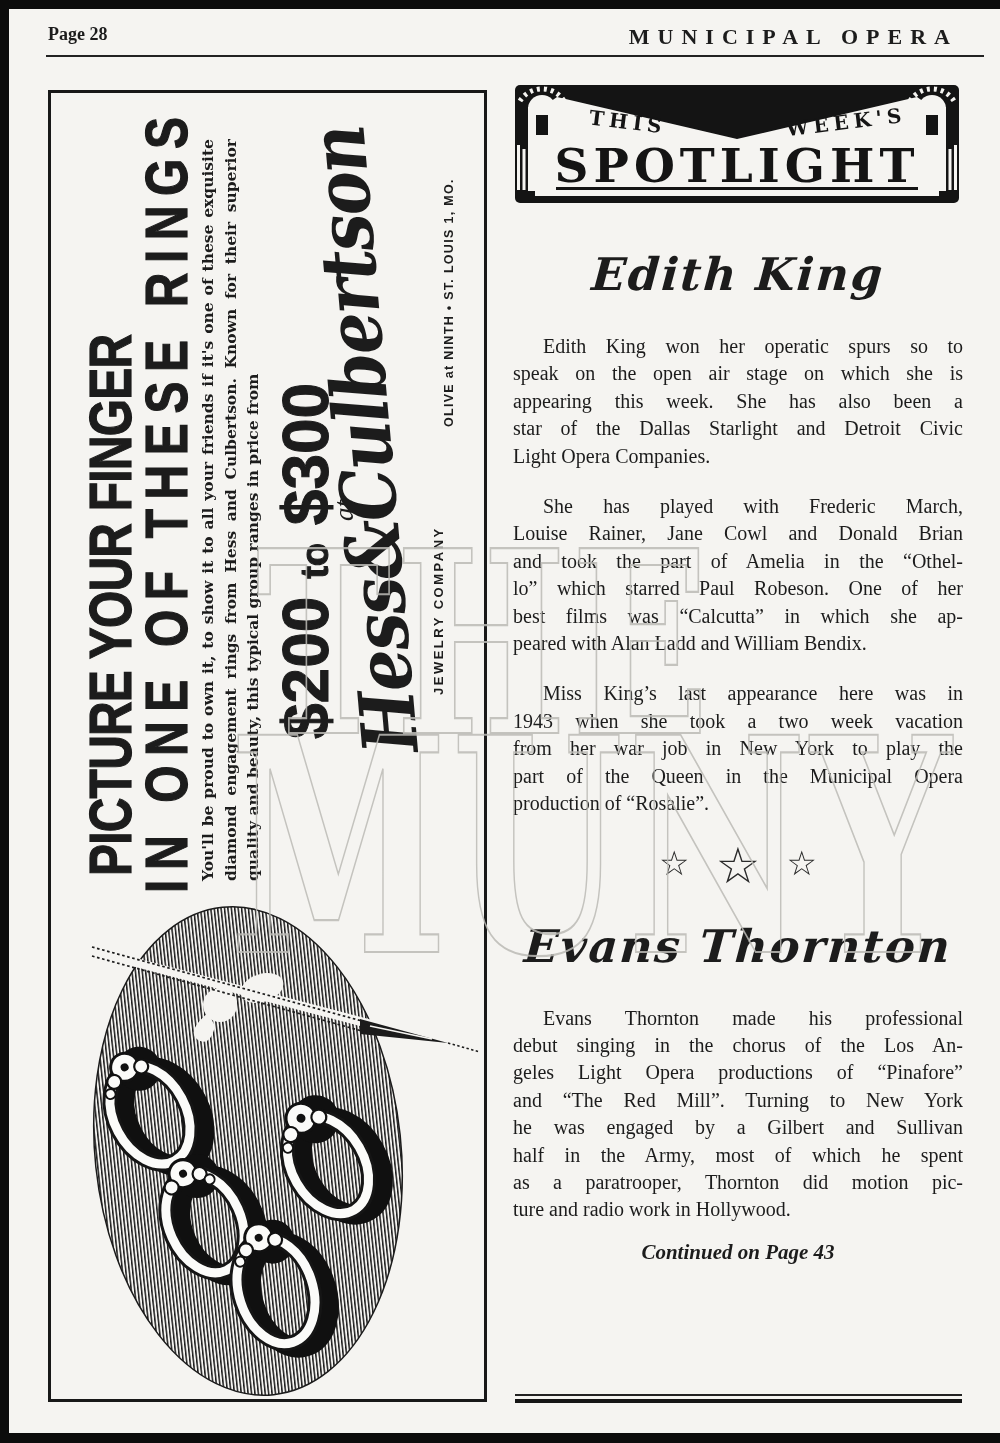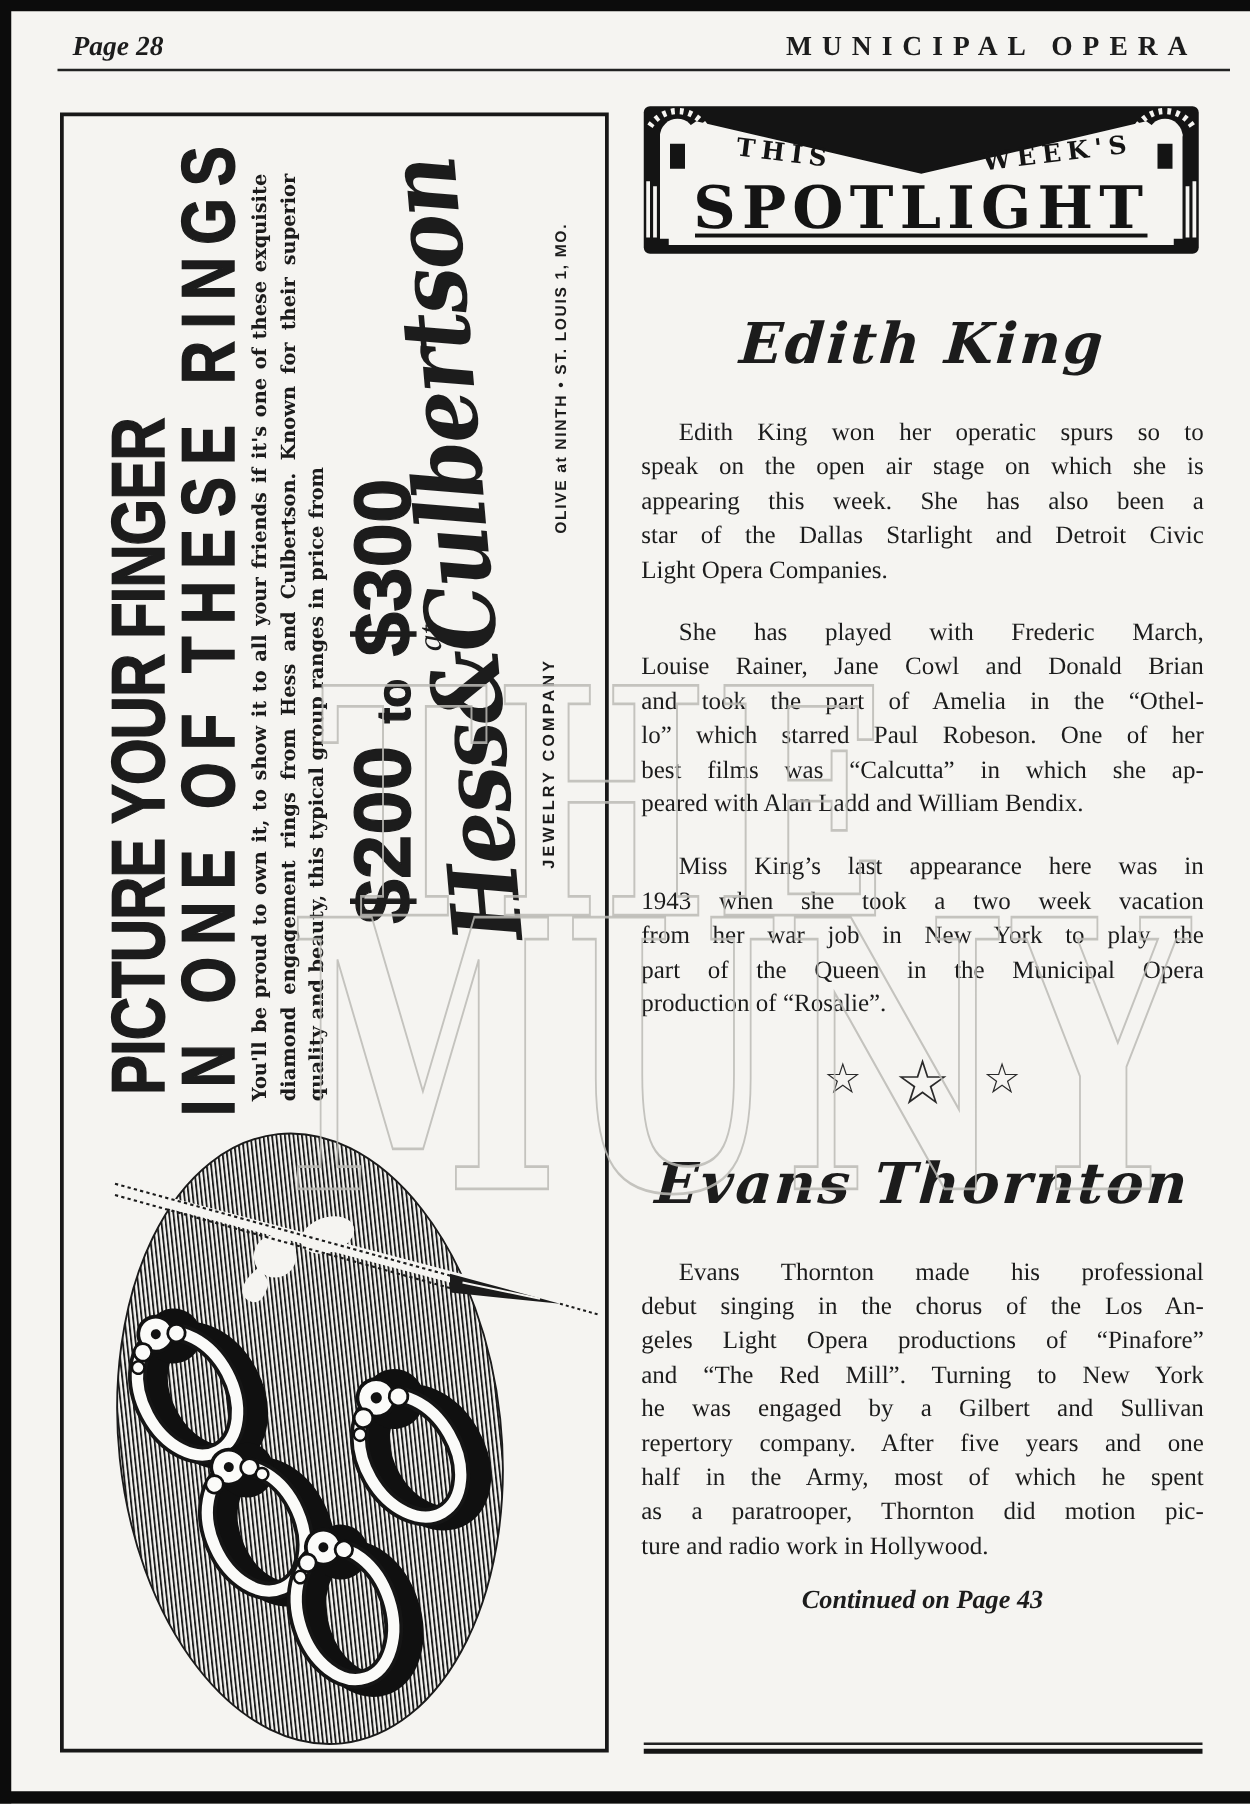--- a/index.html
+++ b/index.html
@@ -4,21 +4,21 @@
 <style>
   html,body{margin:0;padding:0;background:#2a2a2a;}
   #page{position:relative;width:1000px;height:1443px;background:#f5f4f1;overflow:hidden;
         font-family:"Liberation Serif",serif;color:#1c1c1c;}
   
   .edge{position:absolute;background:#0c0c0c;z-index:9;}
   #edge-top{left:0;top:0;width:1000px;height:9px;}
   #edge-left{left:0;top:0;width:9px;height:1443px;}
   #edge-bottom{left:0;top:1433px;width:1000px;height:10px;}
   
-  #page-label{position:absolute;left:58px;top:24px;font-size:22px;font-weight:bold;font-style:italic;}
+  #page-label{position:absolute;left:48px;top:24px;font-size:18px;font-weight:bold;}
   #publication{position:absolute;right:42px;top:24px;font-size:22px;font-weight:bold;letter-spacing:8px;margin-left:26px;}
   #header-rule{position:absolute;left:46px;top:55px;width:938px;height:2px;background:#222;}
   
   #ad-box{position:absolute;left:48px;top:90px;width:433px;height:1306px;border:3px solid #181818;background:transparent;}
   #ad-rot{position:absolute;left:0;top:0;width:1296px;height:428px;
           transform:rotate(-90deg) translateX(-1296px);transform-origin:0 0;}
   .ad-abs{position:absolute;white-space:nowrap;}
   .ad-head{font-family:"Liberation Sans",sans-serif;font-weight:bold;font-size:60px;line-height:1;
            -webkit-text-stroke:1.2px #1c1c1c;transform:scaleX(.8);transform-origin:0 0;}
   #ad-head-1{left:513px;top:30px;letter-spacing:-1px;}
@@ -223,21 +223,20 @@
     </div>
     <section id="article-1">
       <div class="script-head">Evans Thornton</div>
       <div>
           <div class="para">
             <div class="tline first">Evans Thornton made his professional</div>
             <div class="tline">debut singing in the chorus of the Los An-</div>
             <div class="tline">geles Light Opera productions of “Pinafore”</div>
             <div class="tline">and “The Red Mill”. Turning to New York</div>
             <div class="tline">he was engaged by a Gilbert and Sullivan</div>
-            <div class="tline">repertory company. After five years and one</div>
             <div class="tline">half in the Army, most of which he spent</div>
             <div class="tline">as a paratrooper, Thornton did motion pic-</div>
             <div class="tline last">ture and radio work in Hollywood.</div>
           </div>
         </div>
     </section>
     <div id="continued-note">Continued on Page 43</div>
   </div>
 
   <div id="bottom-rules">

